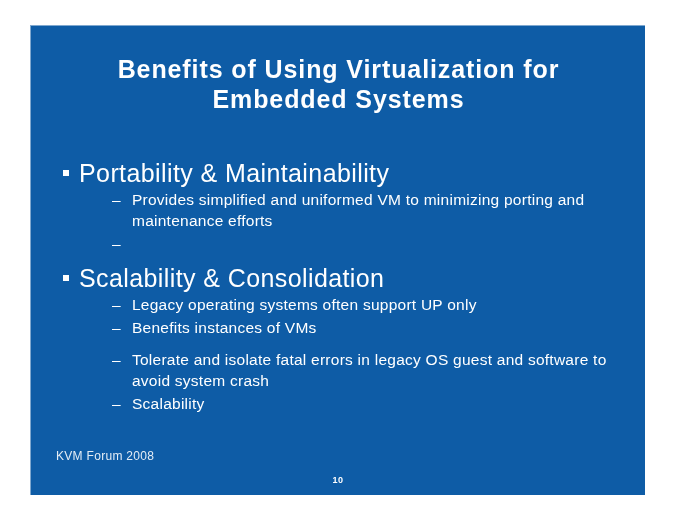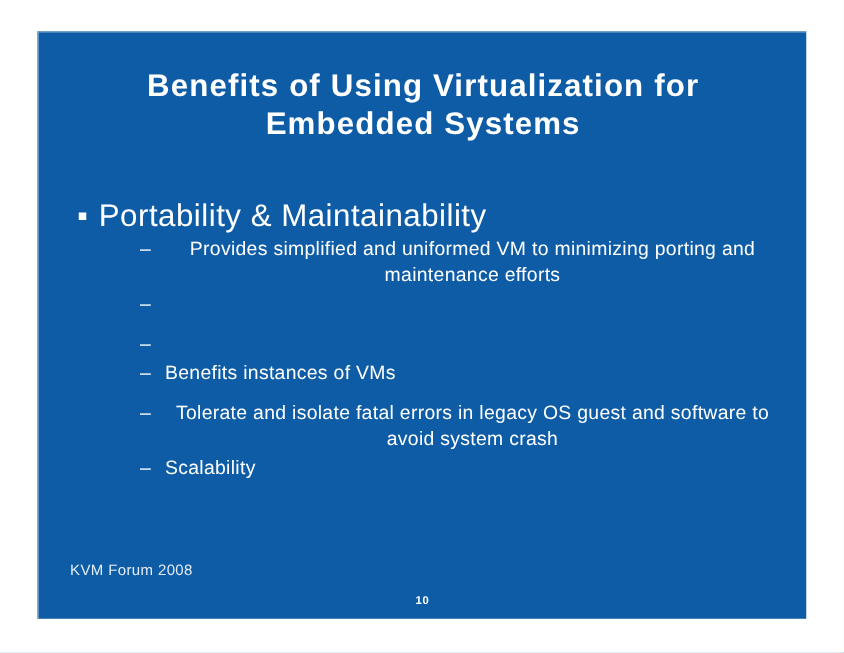--- a/index.html
+++ b/index.html
@@ -100,21 +100,20 @@
   }
   .dash-bullet {
     flex: 0 0 auto;
     width: 15px;
     margin-right: 5px;
     font-size: 15.5px;
     line-height: 21px;
   }
   .sub-text {
     max-width: 492px;
-    text-align: center;
   }
 
   
   #footer-text {
     position: absolute;
     left: 25px;
     bottom: 32px;
     color: #e3ecf5;
     font-size: 12px;
     letter-spacing: 0.3px;
@@ -163,23 +162,28 @@
             <span class="dash-bullet">–</span>
             <span class="sub-text">Provides simplified and uniformed VM to minimizing porting and maintenance efforts</span>
           </li>
           <li class="sub-item">
             <span class="dash-bullet">–</span>
           </li>
         </ul>
       </div>
 
       <div class="section">
+        <div class="section-head">
+          <span class="sq-bullet"></span>
+          <span>Scalability &amp; Consolidation</span>
+        </div>
         <ul class="sub-list">
           <li class="sub-item">
             <span class="dash-bullet">–</span>
+            <span class="sub-text">Legacy operating systems often support UP only</span>
           </li>
           <li class="sub-item">
             <span class="dash-bullet">–</span>
             <span class="sub-text">Benefits instances of VMs</span>
           </li>
         </ul>
       </div>
 
       <div class="section">
         <ul class="sub-list">

